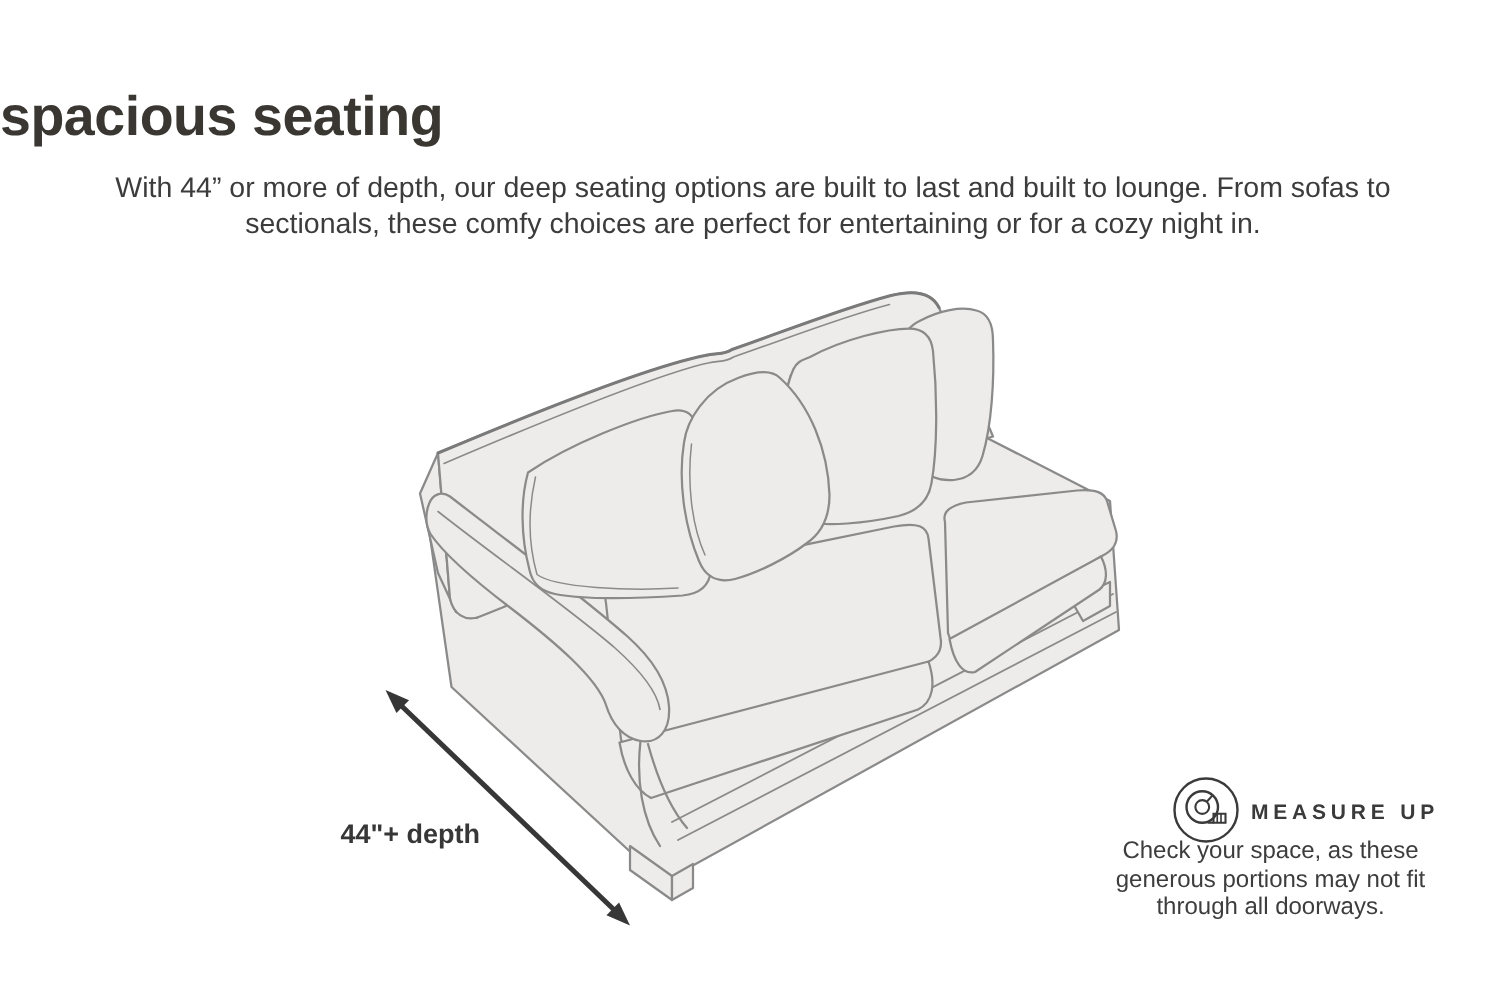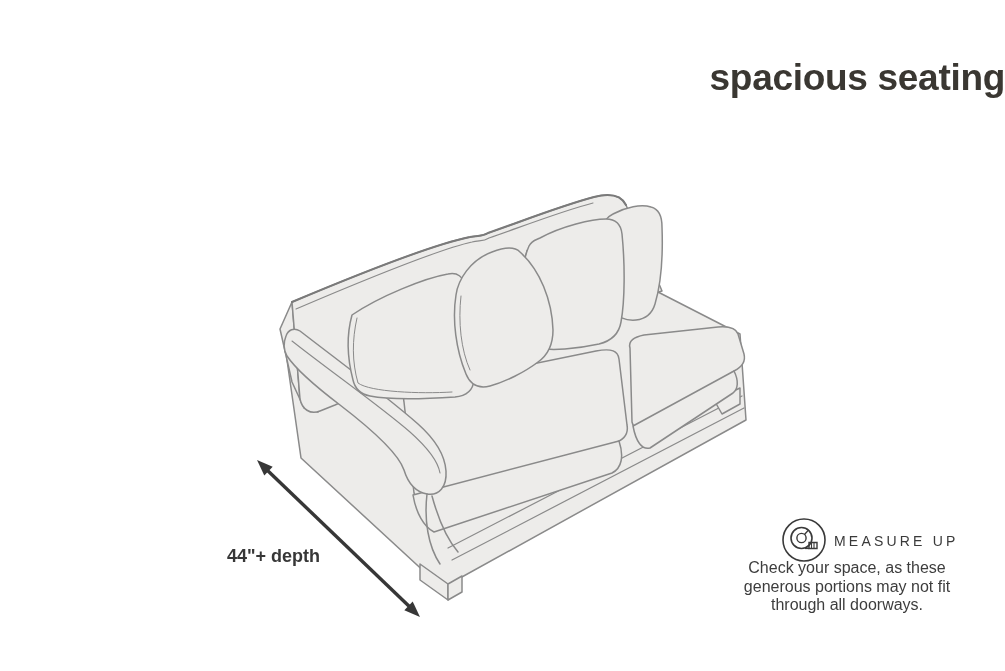--- a/index.html
+++ b/index.html
@@ -8,21 +8,21 @@
     width:1005px;
     height:671px;
     background:#ffffff;
     overflow:hidden;
     font-family:"Liberation Sans", sans-serif;
     color:#3b3b3b;
   }
   .page-title{
     position:absolute;
     top:57px;left:0;right:0;
-    text-align:right;
+    text-align:left;
     font-size:37px;
     font-weight:bold;
     letter-spacing:-0.3px;
     color:#3a3732;
   }
   .page-desc{
     position:absolute;
     top:114px;left:72px;
     width:860px;
     text-align:center;
@@ -45,21 +45,21 @@
   .measure-head-row{
     position:absolute;
     left:781px;top:517px;
     width:224px;height:46px;
   }
   .tape-icon{position:absolute;left:0;top:0;}
   .measure-heading{
     position:absolute;
     left:53px;top:16px;
     font-size:14px;
-    font-weight:normal;
+    font-weight:bold;
     letter-spacing:3.2px;
     color:#3a3a3a;
     white-space:nowrap;
   }
   .measure-note{
     position:absolute;
     right:38px;top:559px;
     width:240px;
     text-align:center;
     font-size:16px;
@@ -67,20 +67,21 @@
     color:#3d3d3d;
   }
 </style>
 </head>
 <body>
 
 <div class="canvas">
 
   <div class="page-title">spacious seating</div>
 
+  <div class="page-desc">With 44” or more of depth, our deep seating options are built to last and built to lounge. From sofas to sectionals, these comfy choices are perfect for entertaining or for a cozy night in.</div>
 
   <svg class="illustration" viewBox="0 0 1005 671" xmlns="http://www.w3.org/2000/svg">
     <g fill="#EDECEA" stroke="#8A8A8A" stroke-width="1.5" stroke-linejoin="round" stroke-linecap="round">
 
       <path d="M283,332 L658,292 L740,334 L746,420 L442,588 L301,458 Z"></path>
 
       <path d="M292,302 L280,329 L292,382 L304,408 L318,412 L300,399 Z"></path>
 
       <path d="M292,302 C380,265 440,243 470,237 C478,235 482,237 488,233 C520,222 560,206 594,197 C610,193 621,195 626,205 L662,291 C555,322 420,367 335,405 L320,411 C310,415 302,409 300,399 Z"></path>
       <path fill="none" stroke-width="1.1" d="M296,309 C385,271 445,248 472,242 C479,240 483,242 489,238 C521,227 562,211 593,203"></path>

